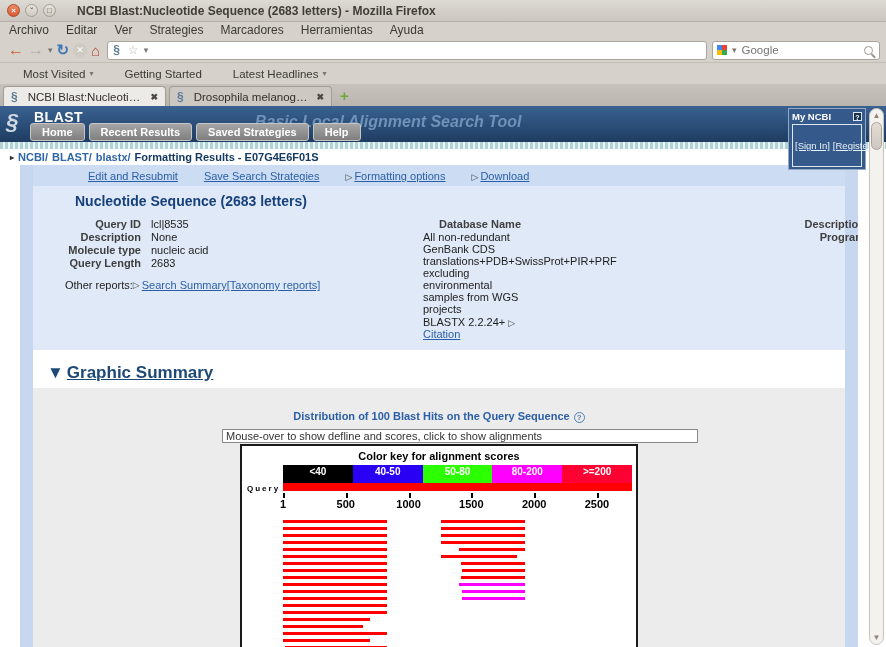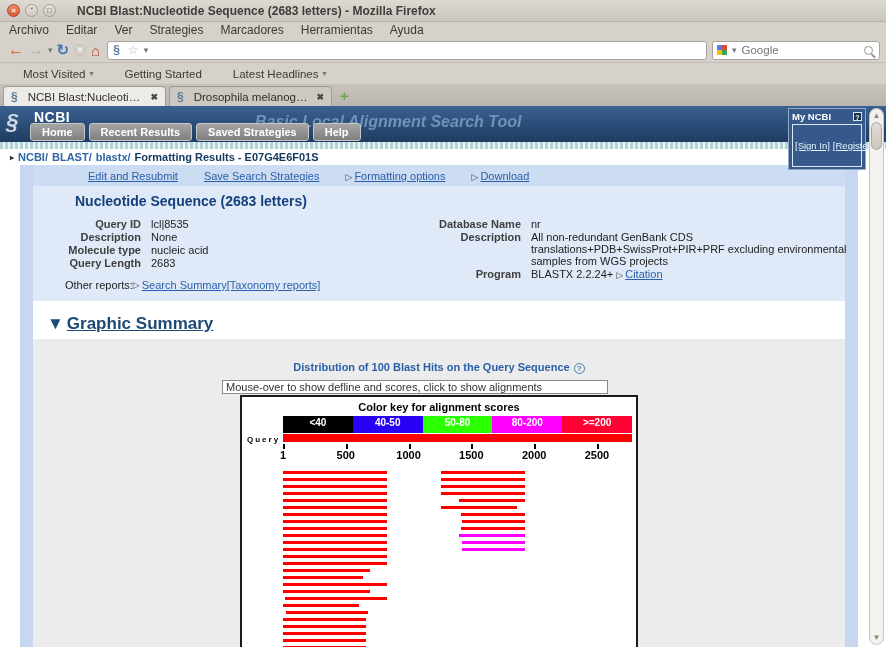--- a/index.html
+++ b/index.html
@@ -87,25 +87,25 @@
   .d-left { width:385px; }
   .d-right { margin-left:22px; }
   .other-reports { margin:10px 0 0 32px; display:flex; gap:0; align-items:center; }
   .white-gap { background:#fff; height:8px; }
 
   .gs-header { background:#fff; padding:5px 0 5px 14px; font-size:17px; font-weight:bold; color:#1d4976; }
   .gs-header .gs-text { text-decoration:underline; margin-left:3px; }
   .gray-panel { background:#ececec; height:400px; position:relative; }
   .dist-title { text-align:center; padding-top:22px; font-size:11px; font-weight:bold; color:#2a5fa8; }
   .help-icon { display:inline-block; width:11px; height:11px; border:1px solid #4b7fb5; border-radius:50%; color:#4b7fb5; font-size:8px; line-height:10px; text-align:center; font-weight:bold; margin-left:4px; vertical-align:middle; }
-  .hint-input { display:block; margin:6px 0 1px 189px; width:386px; height:14px; border:1px solid #8a8a8a; font-size:11px; color:#333; padding:0 3px; background:#fff; font-family:"Liberation Sans",sans-serif; }
+  .hint-input { display:block; margin:6px 0 1px 189px; width:476px; height:14px; border:1px solid #8a8a8a; font-size:11px; color:#333; padding:0 3px; background:#fff; font-family:"Liberation Sans",sans-serif; }
 
   .graphic-box { margin-left:207px; width:398px; height:290px; background:#fff; border:2px solid #1a1a1a; position:relative; }
   .key-title { margin-top:4px; text-align:center; font-size:11px; font-weight:bold; color:#000; }
-  .key-bar { position:absolute; left:41px; top:19px; width:349px; height:17px; display:flex; }
+  .key-bar { position:absolute; left:41px; top:19px; width:349px; height:25px; display:flex; }
   .key-seg { flex:1; color:#fff; font-size:10px; font-weight:bold; text-align:center; line-height:14px; }
   .query-label { position:absolute; left:5px; top:38px; font-size:8px; font-weight:bold; letter-spacing:2px; color:#000; }
   .query-bar { position:absolute; left:41px; top:37px; width:349px; height:8px; background:#ff0000; }
   .axis-tick { position:absolute; top:47px; width:2px; height:5px; background:#000; }
   .axis-label { position:absolute; top:52px; font-size:11px; font-weight:bold; color:#000; transform:translateX(-50%); }
   .hit-bar { position:absolute; height:3px; }
 
   
   .scrollbar { position:absolute; right:2px; top:108px; bottom:2px; width:15px; background:#f4f2ef; border:1px solid #c8c3bb; border-radius:8px; }
   .sb-arrow { position:absolute; left:0; right:0; text-align:center; color:#8d8379; font-size:8px; }
@@ -185,21 +185,21 @@
       <span class="tab-label">Drosophila melanogaster fr...</span>
       <span class="tab-close">✖</span>
     </div>
     <span class="newtab">+</span>
   </div>
 
 <div class="content">
 
   <div class="blast-header">
     <span class="ncbi-swirl">§</span>
-    <span class="blast-logo">NCBI</span>
+    <span class="blast-logo">BLAST</span>
     <span class="blast-tagline">Basic Local Alignment Search Tool</span>
     <div class="blast-nav" id="blastnav">
         <button>Home</button>
         <button>Recent Results</button>
         <button>Saved Strategies</button>
         <button>Help</button>
       </div>
     <div class="my-ncbi">
       <div class="my-ncbi-top">
         <span>My NCBI</span>
@@ -250,21 +250,20 @@
         <div class="other-reports" id="otherreports">
           <span>Other reports:</span>
         <span class="tri">▷</span>
             <a class="pg-link">Search Summary</a>
             <a class="pg-link">[Taxonomy reports]</a>
           </div>
       </div>
       <div class="d-right">
         <div class="info-grid ig-right" id="inforight">
             <div class="info-label">Database Name</div>
-            <div class="info-value">nr</div>
             <div class="info-label">Description</div>
             <div class="info-value">All non-redundant GenBank CDS translations+PDB+SwissProt+PIR+PRF excluding environmental samples from WGS projects</div>
             <div class="info-label">Program</div>
             <div class="info-value">BLASTX 2.2.24+ <span class="tri">▷</span><a class="pg-link">Citation</a></div>
           </div>
       </div>
     </div>
 
     <div class="white-gap"></div>
 

